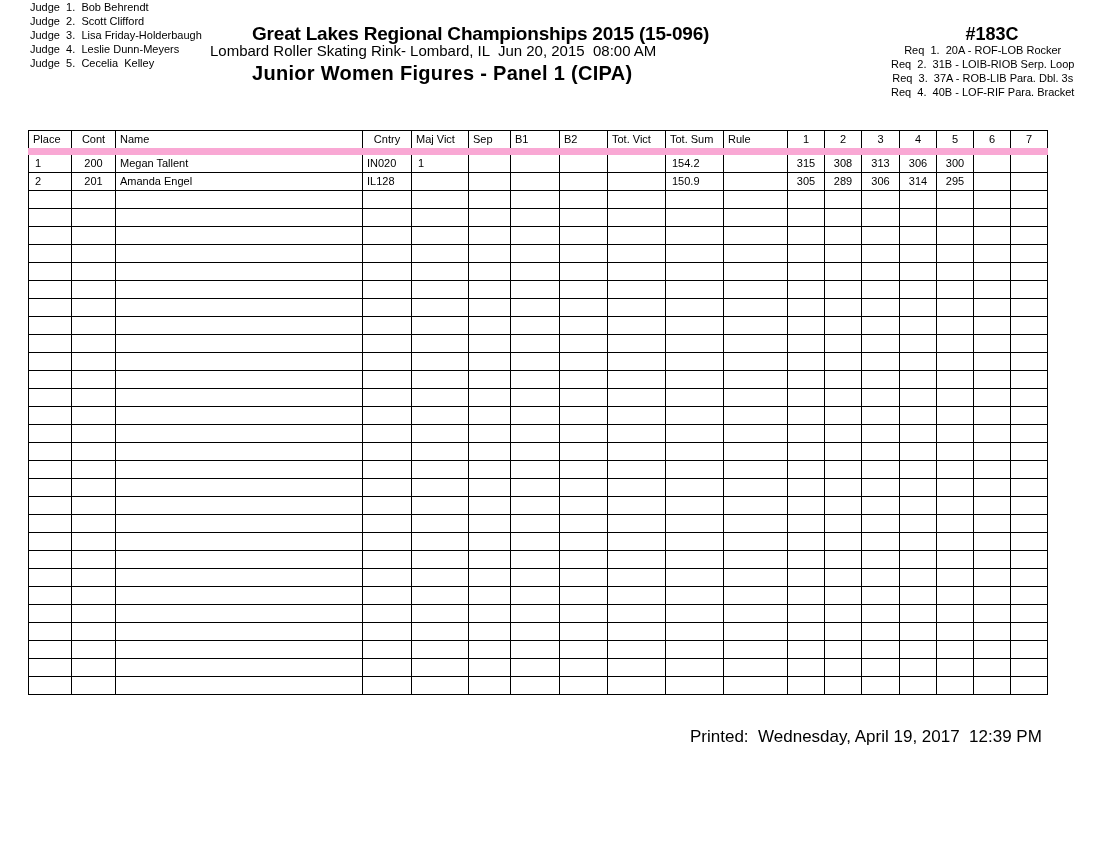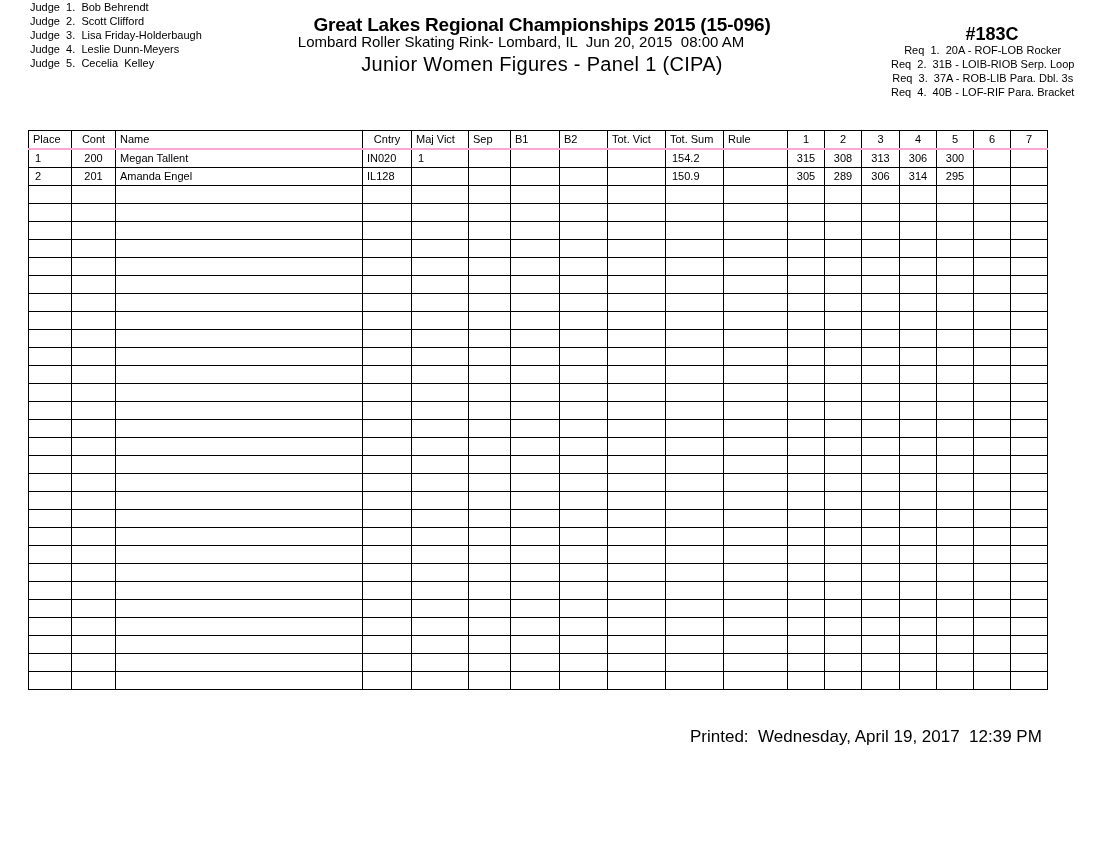--- a/index.html
+++ b/index.html
@@ -20,39 +20,39 @@
       left: 30px;
       top: 0;
       font-size: 11px;
       line-height: 14px;
     }
     .judge-line { white-space: pre; }
     .header-center {
       position: absolute;
       left: 252px;
       width: 580px;
-      top: 13px;
-      text-align: center;
+      top: 22px;
+      text-align: left;
     }
     .event-title {
       font-size: 19px;
       font-weight: bold;
       line-height: 24px;
       letter-spacing: -0.2px;
     }
     .venue {
       font-size: 15px;
       line-height: 16px;
       margin-top: -3px;
       margin-left: -42px;
       white-space: pre;
     }
     .category-title {
       font-size: 20px;
-      font-weight: normal;
+      font-weight: bold;
       line-height: 24px;
       margin-top: 2px;
       letter-spacing: 0.3px;
     }
     .report-title {
       font-size: 17px;
       line-height: 20px;
       margin-top: 1px;
     }
     .event-number {
@@ -85,21 +85,21 @@
     table.results th, table.results td {
       border: 1.5px solid #000;
       padding: 0 4px;
       height: 17px;
       line-height: 17px;
       overflow: hidden;
       white-space: nowrap;
       font-weight: normal;
     }
     table.results thead th {
-      border-bottom: 2px solid #f9a8d4;
+      border-bottom: 7px solid #f9a8d4;
       text-align: left;
     }
     table.results th.c, table.results td.c { text-align: center; }
     table.results th.num { text-align: center; }
     table.results td.num { text-align: center; }
     table.results td.pad { padding-left: 6px; }
     .printed {
       position: absolute;
       left: 690px;
       top: 727px;

